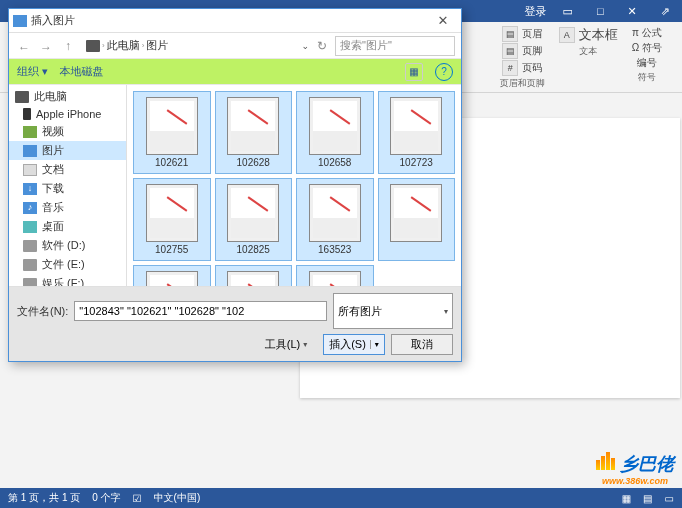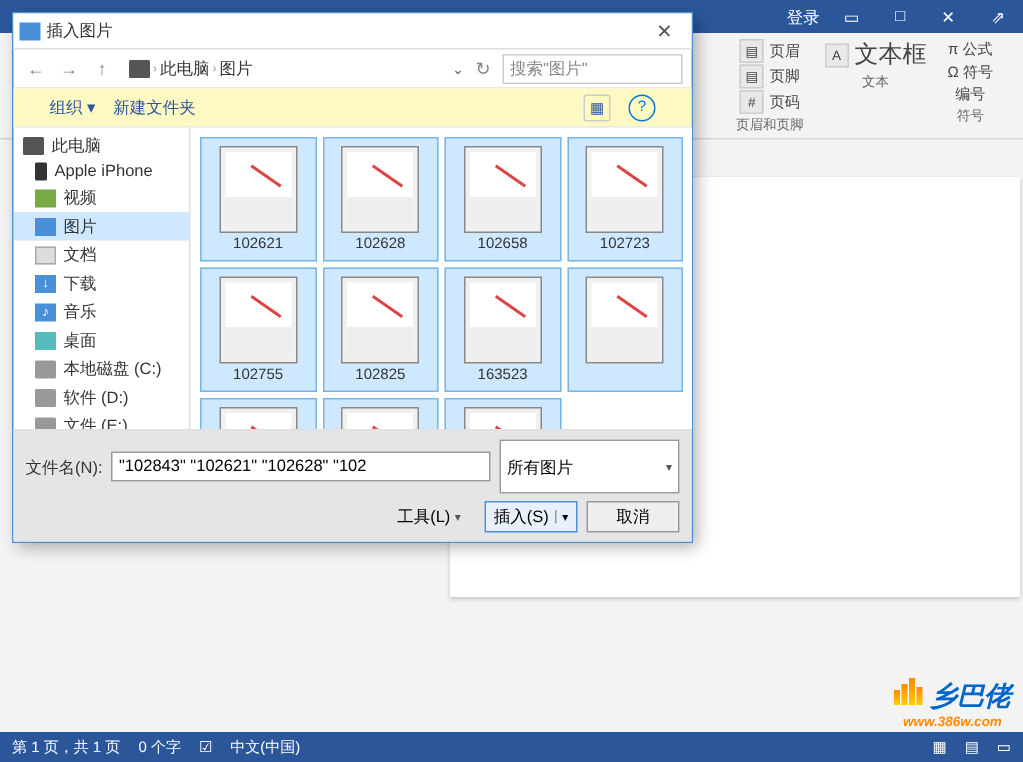--- a/index.html
+++ b/index.html
@@ -22,21 +22,21 @@
 
 .dialog { position: absolute; top: 8px; left: 8px; width: 454px; height: 354px; background: #fff; border: 1px solid #4a90d9; box-shadow: 3px 3px 10px rgba(0,0,0,.3); display: flex; flex-direction: column; }
 .dlg-titlebar { height: 24px; background: #fff; border-bottom: 1px solid #e0e0e0; display: flex; align-items: center; padding: 0 4px; }
 .dlg-title { flex: 1; font-size: 11px; color: #333; display: flex; align-items: center; gap: 4px; }
 .dlg-close { width: 28px; text-align: center; font-size: 13px; cursor: pointer; color: #555; }
 .dlg-nav { height: 26px; display: flex; align-items: center; gap: 4px; padding: 0 6px; border-bottom: 1px solid #e8e8e8; }
 .nav-btn { width: 18px; height: 18px; display: flex; align-items: center; justify-content: center; color: #888; cursor: pointer; font-size: 12px; }
 .breadcrumb { flex: 1; display: flex; align-items: center; gap: 2px; font-size: 11px; color: #333; padding: 2px 4px; border: 1px solid transparent; }
 .crumb-sep { color: #999; font-size: 8px; }
 .search-box { width: 120px; height: 20px; border: 1px solid #ccc; padding: 0 4px; font-size: 11px; display: flex; align-items: center; color: #888; }
-.dlg-toolbar { height: 26px; display: flex; align-items: center; padding: 0 24px; gap: 12px; font-size: 11px; color: #2b579a; background: #fef9c3; border-bottom: 1px solid #e8e8e8; }
+.dlg-toolbar { height: 26px; display: flex; align-items: center; padding: 0 8px; gap: 12px; font-size: 11px; color: #2b579a; background: #bef264; border-bottom: 1px solid #e8e8e8; }
 .dlg-toolbar .spacer { flex: 1; }
 .tb-icon { width: 18px; height: 18px; border: 1px solid #ccc; border-radius: 2px; display: flex; align-items: center; justify-content: center; font-size: 10px; cursor: pointer; }
 .help-icon { color: #0078d4; border-color: #0078d4; border-radius: 50%; }
 
 .dlg-body { flex: 1; display: flex; overflow: hidden; }
 .sidebar { width: 118px; border-right: 1px solid #e0e0e0; overflow-y: auto; padding: 2px 0; }
 .side-item { display: flex; align-items: center; gap: 5px; padding: 2px 6px 2px 14px; font-size: 11px; color: #333; cursor: pointer; white-space: nowrap; }
 .side-item.root { padding-left: 6px; font-weight: normal; }
 .side-item.selected { background: #cde8ff; }
 .side-icon { width: 14px; height: 12px; flex-shrink: 0; }
@@ -95,21 +95,21 @@
       </div>
       <div class="ribbon-icons">
         <div class="ribbon-icon">#</div>
         <span style="font-size:10px">页码</span>
       </div>
       <span class="ribbon-label">页眉和页脚</span>
     </div>
     <div class="ribbon-group">
       <div class="ribbon-icons">
         <div class="ribbon-icon">A</div>
-        <span style="font-size:16px">文本框</span>
+        <span style="font-size:13px">文本框</span>
       </div>
       <span class="ribbon-label">文本</span>
     </div>
     <div class="ribbon-group">
       <div style="font-size:10px">π 公式</div>
       <div style="font-size:10px">Ω 符号</div>
       <div style="font-size:10px">编号</div>
       <span class="ribbon-label">符号</span>
     </div>
   </div>
@@ -150,21 +150,21 @@
       <span>图片</span>
     </div>
     <span style="font-size:9px;color:#555">⌄</span>
     <div class="nav-btn">↻</div>
     <div class="search-box">
       <span>搜索"图片"</span>
     </div>
   </div>
   <div class="dlg-toolbar">
     <span>组织 ▾</span>
-    <span>新建文件夹</span>
+    <span>本地磁盘</span>
     <span class="spacer"></span>
     <div class="tb-icon">▦</div>
     <div class="tb-icon help-icon">?</div>
   </div>
   <div class="dlg-body">
     <div class="sidebar">
       <div class="side-item root">
           <span class="side-icon icon-pc"></span>
           <span>此电脑</span>
         </div>
@@ -188,24 +188,20 @@
           <span class="side-icon icon-dl" style="color:#fff;font-size:9px;text-align:center">↓</span>
           <span>下载</span>
         </div>
       <div class="side-item">
           <span class="side-icon icon-music" style="color:#fff;font-size:9px;text-align:center">♪</span>
           <span>音乐</span>
         </div>
       <div class="side-item">
           <span class="side-icon icon-desk"></span>
           <span>桌面</span>
-        </div>
-      <div class="side-item">
-          <span class="side-icon icon-disk"></span>
-          <span>本地磁盘 (C:)</span>
         </div>
       <div class="side-item">
           <span class="side-icon icon-disk"></span>
           <span>软件 (D:)</span>
         </div>
       <div class="side-item">
           <span class="side-icon icon-disk"></span>
           <span>文件 (E:)</span>
         </div>
       <div class="side-item">

